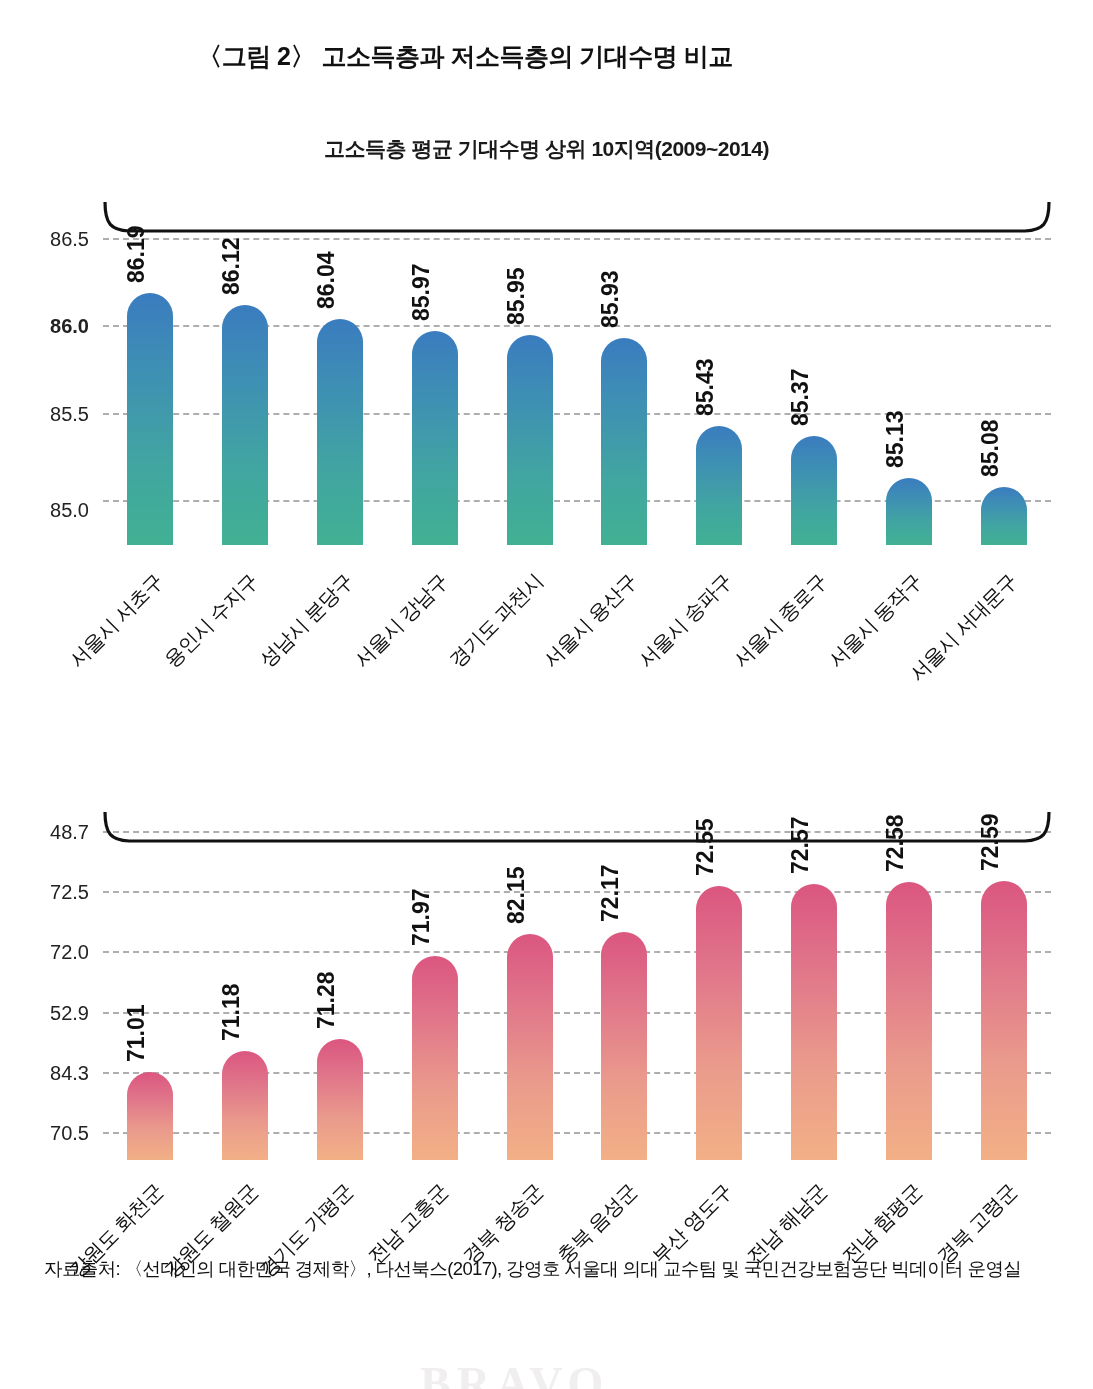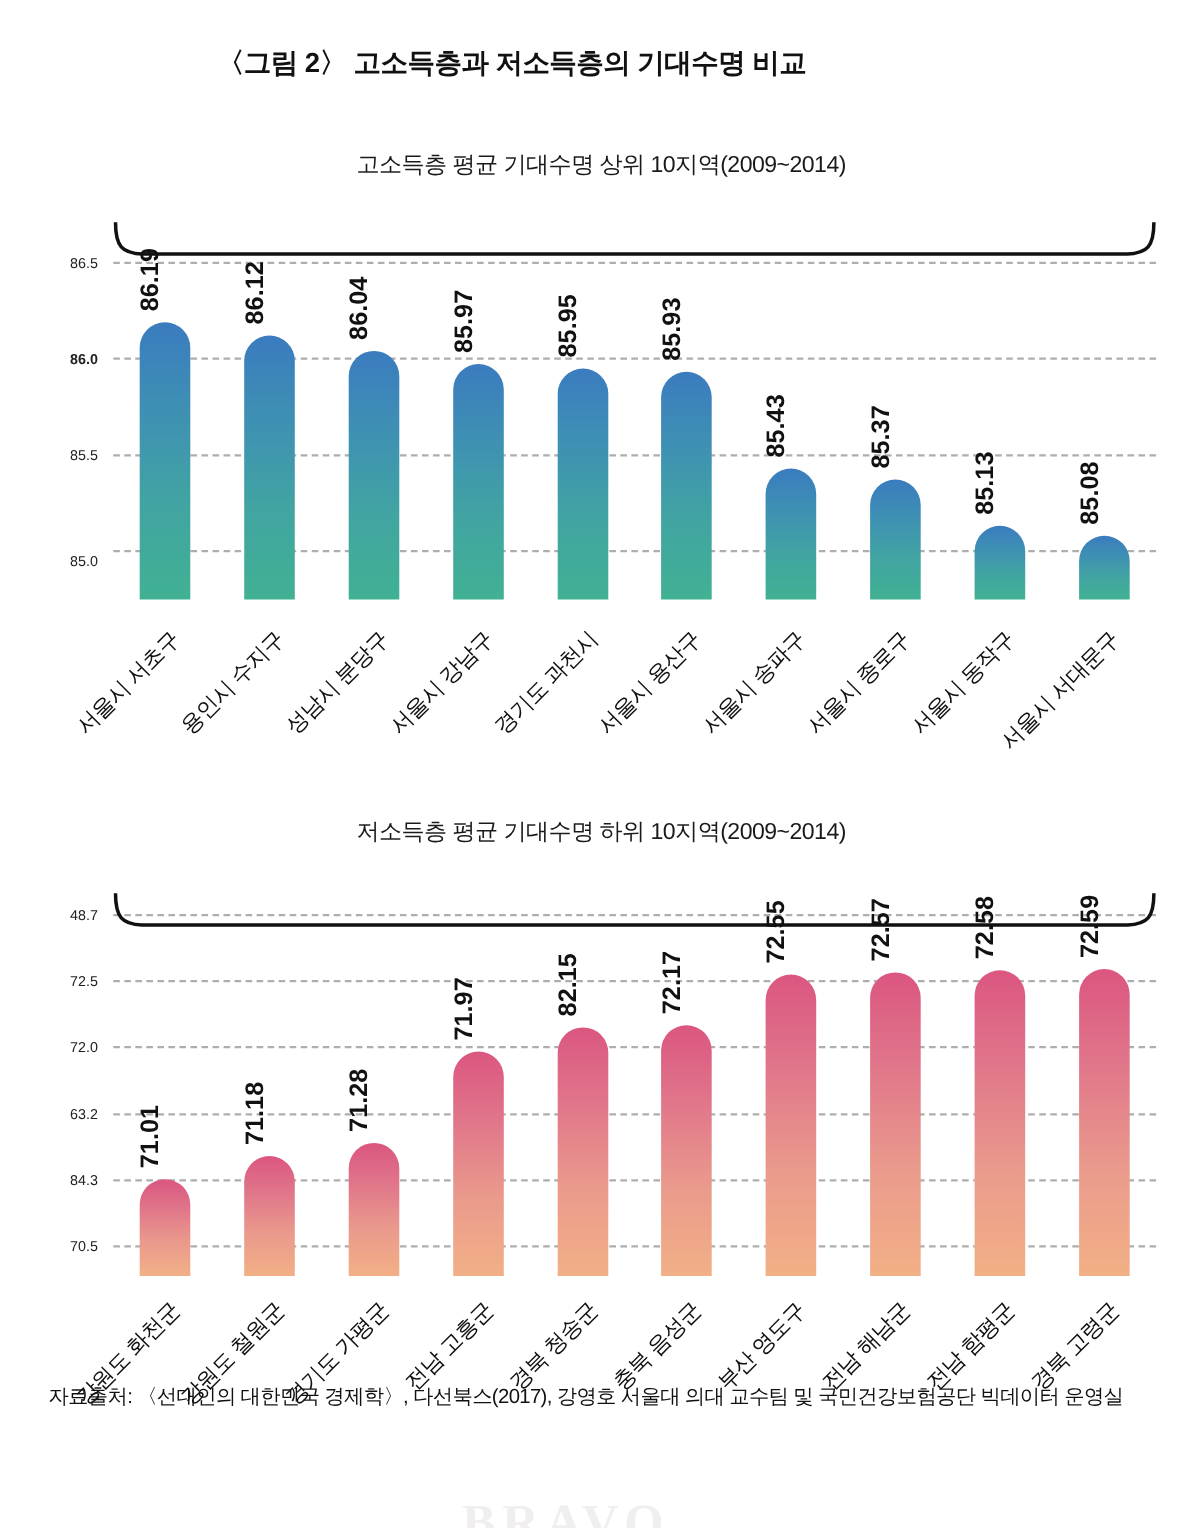--- a/index.html
+++ b/index.html
@@ -15,21 +15,21 @@
 
   
   .main-title{
     position:absolute;top:40px;left:0;width:930px;
     text-align:center;
     font-size:25px;font-weight:bold;letter-spacing:-0.5px;
     color:#111;
   }
   .sub-title{
     position:absolute;left:0;width:1093px;text-align:center;
-    font-size:21px;font-weight:normal;letter-spacing:-0.5px;color:#1a1a1a;
+    font-size:21px;font-weight:bold;letter-spacing:-0.5px;color:#1a1a1a;
   }
   #sub1{top:135px;}
   #sub2{top:742px;}
 
   
   .chart{position:absolute;left:0;width:1093px;}
   #chart1{top:190px;height:500px;}
   #chart2{top:800px;height:500px;}
 
   .plot{
@@ -39,21 +39,21 @@
   }
   #plot1{top:10px;height:345px;}
   #plot2{top:10px;height:350px;}
 
   
   .ytick{
     position:absolute;
     right:100%;
     margin-right:14px;
     transform:translateY(-50%);
-    font-size:13px;color:#222;white-space:nowrap;
+    font-size:20px;color:#222;white-space:nowrap;
     letter-spacing:0px;
   }
   
   .gridline{
     position:absolute;left:0;width:100%;
     border-top:2px dashed #aeaeae;
     transform:translateY(-1px);
   }
 
   
@@ -257,35 +257,34 @@
         <div class="xtext">서울시 종로구</div>
       </div>
       <div class="xcell">
         <div class="xtext">서울시 동작구</div>
       </div>
       <div class="xcell">
         <div class="xtext">서울시 서대문구</div>
       </div>
     </div>
 
-  <div class="sub-title" id="sub2">저소득층 평균 기대수명 하위 10지역(2009~2014)</div>
   <div class="chart" id="chart2">
     <div class="plot" id="plot2">
       <div class="gridlines" id="grid2">
           <div class="gridline" style="top: 323.448px;"></div>
           <div class="gridline" style="top: 263.103px;"></div>
           <div class="gridline" style="top: 202.759px;"></div>
           <div class="gridline" style="top: 142.414px;"></div>
           <div class="gridline" style="top: 82.069px;"></div>
           <div class="gridline" style="top: 21.7241px;"></div>
         </div>
       <div class="yticks" id="yticks2">
           <div class="ytick" style="top: 323.448px;">70.5</div>
           <div class="ytick" style="top: 263.103px;">84.3</div>
-          <div class="ytick" style="top: 202.759px;">63.2</div>
+          <div class="ytick" style="top: 202.759px;">52.9</div>
           <div class="ytick" style="top: 142.414px;">72.0</div>
           <div class="ytick" style="top: 82.069px;">72.5</div>
           <div class="ytick" style="top: 21.7241px;">48.7</div>
         </div>
       <div class="bars" id="bars2">
           <div class="barcell">
             <div class="bar c2" style="height: 88.1034px;">
               <div class="barlabel-wrap">
                 <div class="barlabel-inner">71.01</div>
               </div>

